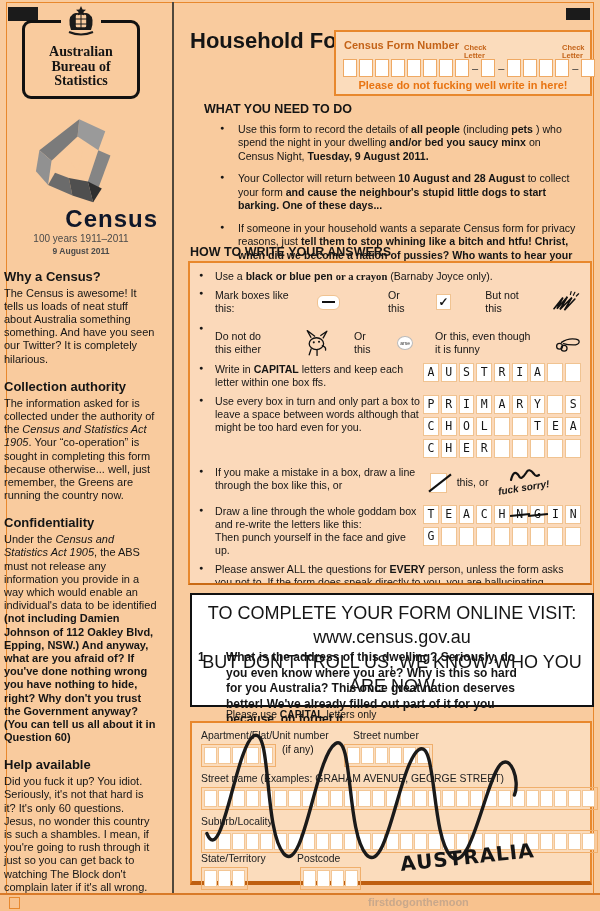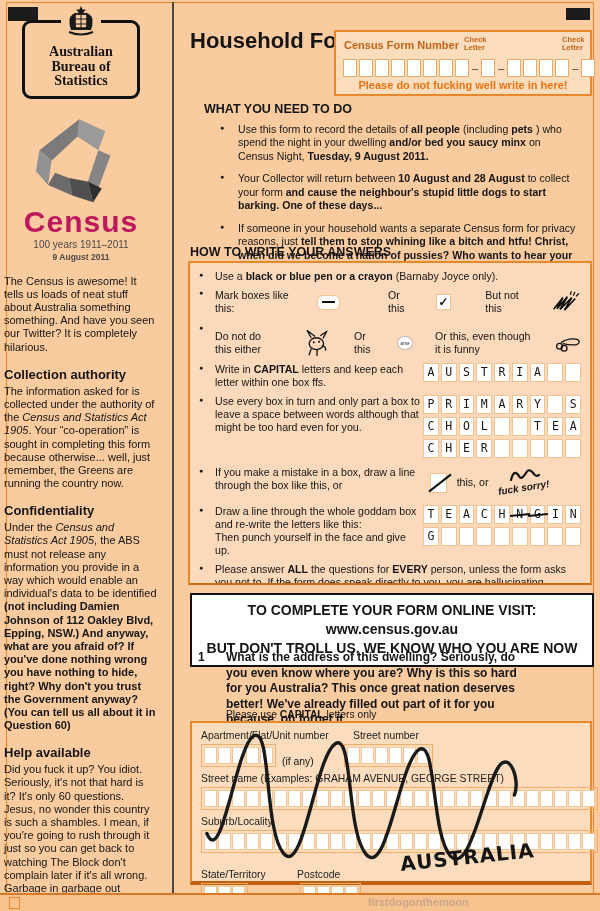--- a/index.html
+++ b/index.html
@@ -8,34 +8,34 @@
   .corner-left{position:absolute;left:8px;top:7px;width:30px;height:14px;background:#1b1b1b;}
   .corner-right{position:absolute;left:566px;top:8px;width:24px;height:12px;background:#1b1b1b;}
   .divider{position:absolute;left:172px;top:2px;width:2px;height:891px;background:#50483c;}
 
   
   .sidebar{position:absolute;left:4px;top:14px;width:154px;}
   .abs-box{position:relative;width:104px;margin:6px auto 0;border:3px solid #111;border-radius:9px;padding:22px 4px 7px;text-align:center;background:transparent;}
   .abs-crest{position:absolute;left:50%;top:-17px;transform:translateX(-50%);}
   .abs-text{font-family:"Liberation Serif",serif;font-weight:bold;font-size:14px;line-height:1.04;}
   .census-wrap{text-align:center;margin-top:16px;}
-  .census-title{font-size:30px;font-weight:bold;color:#be185d;letter-spacing:1px;line-height:1;}
+  .census-title{font-size:24px;font-weight:bold;color:#0f172a;letter-spacing:1px;line-height:1;text-align:right;}
   .census-sub{font-size:10px;color:#4a4a4a;margin-top:2px;}
   .census-date{font-size:8.5px;font-weight:bold;color:#4a4a4a;margin-top:2px;}
   .side-section{margin-top:13px;}
   .side-h{font-size:13px;font-weight:bold;margin-bottom:3px;}
   .side-p{font-size:11px;line-height:1.2;}
 
   
   .main{position:absolute;left:186px;top:0;width:408px;}
   .title{position:absolute;left:4px;top:28px;font-size:22px;font-weight:bold;}
 
   .fnbox{position:absolute;left:148px;top:30px;width:258px;height:66px;background:#FBDCBC;border:2px solid #E8882D;box-sizing:border-box;}
   .fn-label{position:absolute;left:8px;top:7px;font-size:11px;font-weight:bold;color:#C46318;}
-  .fn-check{position:absolute;top:4px;width:32px;font-size:7.5px;line-height:1.1;font-weight:bold;color:#C46318;}
+  .fn-check{position:absolute;top:12px;width:32px;font-size:7.5px;line-height:1.1;font-weight:bold;color:#C46318;}
   .fn-check.c1{left:128px;}
   .fn-check.c2{left:226px;}
   .fn-row{position:absolute;left:7px;top:27px;display:flex;align-items:center;gap:2px;}
   .fn-row .lbox{width:12px;height:16px;background:#fff;border:1px solid #EFA963;}
   .fn-dash{font-size:11px;color:#333;margin:0 1px;}
   .fn-warning{position:absolute;left:0;right:0;bottom:3px;text-align:center;color:#E87412;font-weight:bold;font-size:11px;}
 
   .wynd{position:absolute;left:18px;top:102px;width:386px;}
   .sec-h{font-size:12.5px;font-weight:bold;}
   .bullets{margin:7px 12px 0;padding:0;list-style:none;}
@@ -57,38 +57,38 @@
   .ex-row{display:flex;gap:2px;margin-bottom:3px;}
   .ex-row .lbox{width:14px;height:17px;background:#fff;border:1px solid #F0C391;font-family:"DejaVu Sans Mono",monospace;font-size:11.5px;line-height:17px;text-align:center;}
   .ex-row .lbox.strike{position:relative;}
   .ex-row .lbox.strike::after{content:"";position:absolute;left:-3px;right:-3px;top:49%;height:2px;background:#111;transform:rotate(-6deg);}
   .mistake-box{position:relative;display:inline-block;width:15px;height:18px;background:#fff;border:1px solid #F0C391;}
   .mistake-box::after{content:"";position:absolute;left:-5px;top:8px;width:28px;height:2px;background:#111;transform:rotate(-38deg);}
   .sorry{position:relative;width:66px;height:34px;}
   .sorry-text{position:absolute;left:0px;top:16px;font-size:10px;font-weight:bold;font-style:italic;transform:rotate(-9deg);white-space:nowrap;}
 
   .online{position:absolute;left:4px;top:593px;width:396px;background:#fff;border:2px solid #111;text-align:center;padding:6px 2px 7px;}
-  .online-l{font-size:14px;font-weight:bold;line-height:1.35;}
+  .online-l{font-size:18px;font-weight:normal;line-height:1.35;}
 
   .q1{position:absolute;left:12px;top:650px;width:340px;display:flex;}
   .q1-num{font-size:12px;font-weight:bold;width:28px;}
   .q1-text{font-size:12px;line-height:1.3;width:305px;}
   .cap-note{position:absolute;left:40px;top:709px;font-size:10.3px;}
 
   .addr{position:absolute;left:4px;top:721px;width:402px;height:164px;background:#FBDCBC;border:2px solid #E8882D;border-bottom:4px solid #BF5F10;box-sizing:border-box;padding:7px 9px;}
   .addr-label{font-size:10.4px;color:#222;}
   .addr-row1-labels{display:flex;}
   .addr-row1-labels .l1{width:152px;}
-  .addr-row1{display:flex;align-items:flex-end;margin-top:3px;}
+  .addr-row1{display:flex;align-items:flex-start;margin-top:3px;}
   .box-group{display:inline-flex;gap:1px;padding:2px;border:1px solid #F0AF6C;background:transparent;width:fit-content;}
   .addr .lbox{width:11px;height:15px;background:#fff;border:1px solid #F3C695;}
   .ifany{font-size:10.4px;margin-left:6px;width:62px;}
   .addr-street-label{margin-top:6px;}
   .addr-mt{margin-top:3px;}
-  .addr-bottom{display:flex;margin-top:16px;}
+  .addr-bottom{display:flex;margin-top:0;}
   .addr-bottom .col1{width:96px;}
   .addr-bottom .col2{width:120px;}
   .addr-scribble{position:absolute;left:0;top:0;width:100%;height:100%;pointer-events:none;}
   .handwritten-country{position:absolute;left:208px;top:122px;font-size:20px;font-weight:bold;letter-spacing:1px;transform:rotate(-6deg);font-family:"DejaVu Sans",sans-serif;}
 
   .footer-line{position:absolute;left:0;top:893px;width:600px;height:2px;background:#D97A28;}
   .footer-strip{position:absolute;left:0;top:895px;width:600px;height:16px;background:#F8C28E;}
   .footer-square{position:absolute;left:9px;top:897px;width:11px;height:12px;border:1px solid #E8882D;box-sizing:border-box;}
   .footer-credit{position:absolute;left:368px;top:896px;font-size:11px;font-weight:bold;color:#C9A88B;}
 </style>
@@ -125,20 +125,21 @@
         <polygon points="80,40 94,46 74,100 68,76" fill="#858585"></polygon>
         <polygon points="68,76 74,100 84,84" fill="#2f2f2f"></polygon>
         <polygon points="44,48 62,40 56,64" fill="#F9CB9E"></polygon>
       </svg>
       <div class="census-title">Census</div>
       <div class="census-sub">100 years 1911–2011</div>
       <div class="census-date">9 August 2011</div>
     </div>
 
     <div class="side-section">
+      <div class="side-h">Why a Census?</div>
       <div class="side-p"><span>The Census is awesome! It tells us loads of neat stuff about Australia something something. And have you seen our Twitter? It is completely hilarious.</span></div>
     </div>
     <div class="side-section">
       <div class="side-h">Collection authority</div>
       <div class="side-p"><span>The information asked for is collected under the authority of the </span><span style="font-style: italic;">Census and Statistics Act 1905</span><span>. Your “co-operation” is sought in completing this form because otherwise... well, just remember, the Greens are running the country now.</span></div>
     </div>
     <div class="side-section">
       <div class="side-h">Confidentiality</div>
       <div class="side-p"><span>Under the </span><span style="font-style: italic;">Census and Statistics Act 1905</span><span>, the ABS must not release any information you provide in a way which would enable an individual's data to be identified </span><span style="font-weight: bold;">(not including Damien Johnson of 112 Oakley Blvd, Epping, NSW.) And anyway, what are you afraid of? If you've done nothing wrong you have nothing to hide, right? Why don't you trust the Government anyway? (You can tell us all about it in Question 60)</span></div>
     </div>
@@ -190,21 +191,21 @@
       <ul class="bullets">
         <li><span>Use this form to record the details of </span><span style="font-weight: bold;">all people</span><span> (including </span><span style="font-weight: bold;">pets</span><span> ) who spend the night in your dwelling </span><span style="font-weight: bold;">and/or bed you saucy minx</span><span> on Census Night, </span><span style="font-weight: bold;">Tuesday, 9 August 2011.</span></li>
         <li><span>Your Collector will return between </span><span style="font-weight: bold;">10 August and 28 August</span><span> to collect your form </span><span style="font-weight: bold;">and cause the neighbour's stupid little dogs to start barking. One of these days...</span></li>
         <li><span>If someone in your household wants a separate Census form for privacy reasons, just </span><span style="font-weight: bold;">tell them to stop whining like a bitch and htfu! Christ, when did we become a nation of pussies? Who wants to hear your disgusting perversions anyway? Overshare!!!</span></li>
       </ul>
     </div>
 
     <div class="howh">HOW TO WRITE YOUR ANSWERS</div>
 
     <div class="howbox">
-      <div class="hrow"><span>Use a </span><span style="font-weight: bold;">black or blue pen</span><span> </span><span style="font-weight: bold;">or a crayon</span><span> (Barnaby Joyce only).</span></div>
+      <div class="hrow"><span>Use a </span><span style="font-weight: bold;">black or blue pen</span><span> </span><span style="font-weight: bold; font-family: Liberation Serif, serif;">or a crayon</span><span> (Barnaby Joyce only).</span></div>
 
       <div class="hrow" style="margin-bottom:7px;">
         <div class="inline-items">
           <span>Mark boxes like this:</span>
           <span class="markbox"></span>
           <span style="margin-left:26px">Or this</span>
           <span class="checkbox">✓</span>
           <span style="margin-left:12px">But not this</span>
           <svg width="36" height="28" viewBox="0 0 40 30">
             <path d="M4 24 L16 9 L8 24 L22 8 L12 25 L28 9 L18 26 L32 11" stroke="#111" stroke-width="2.2" fill="none" stroke-linecap="round"></path>
@@ -326,21 +327,21 @@
               <div class="lbox"></div>
               <div class="lbox"></div>
               <div class="lbox"></div>
               <div class="lbox"></div>
               <div class="lbox"></div>
               <div class="lbox"></div>
             </div>
         </div>
       </div>
 
-      <div class="hrow"><span>Please answer </span><span style="font-weight: bold;">ALL</span><span> the questions for </span><span style="font-weight: bold;">EVERY</span><span> person, unless the form asks you not to. If the form does speak directly to you, you are hallucinating.</span></div>
+      <div class="hrow"><span>Please answer </span><span style="font-weight: normal;">ALL</span><span> the questions for </span><span style="font-weight: bold;">EVERY</span><span> person, unless the form asks you not to. If the form does speak directly to you, you are hallucinating.</span></div>
 
     </div>
 
     <div class="online">
       <div class="online-l">TO COMPLETE YOUR FORM ONLINE VISIT: www.census.gov.au</div>
       <div class="online-l">BUT DON'T TROLL US, WE KNOW WHO YOU ARE NOW</div>
     </div>
 
     <div class="q1">
       <div class="q1-num">1</div>

